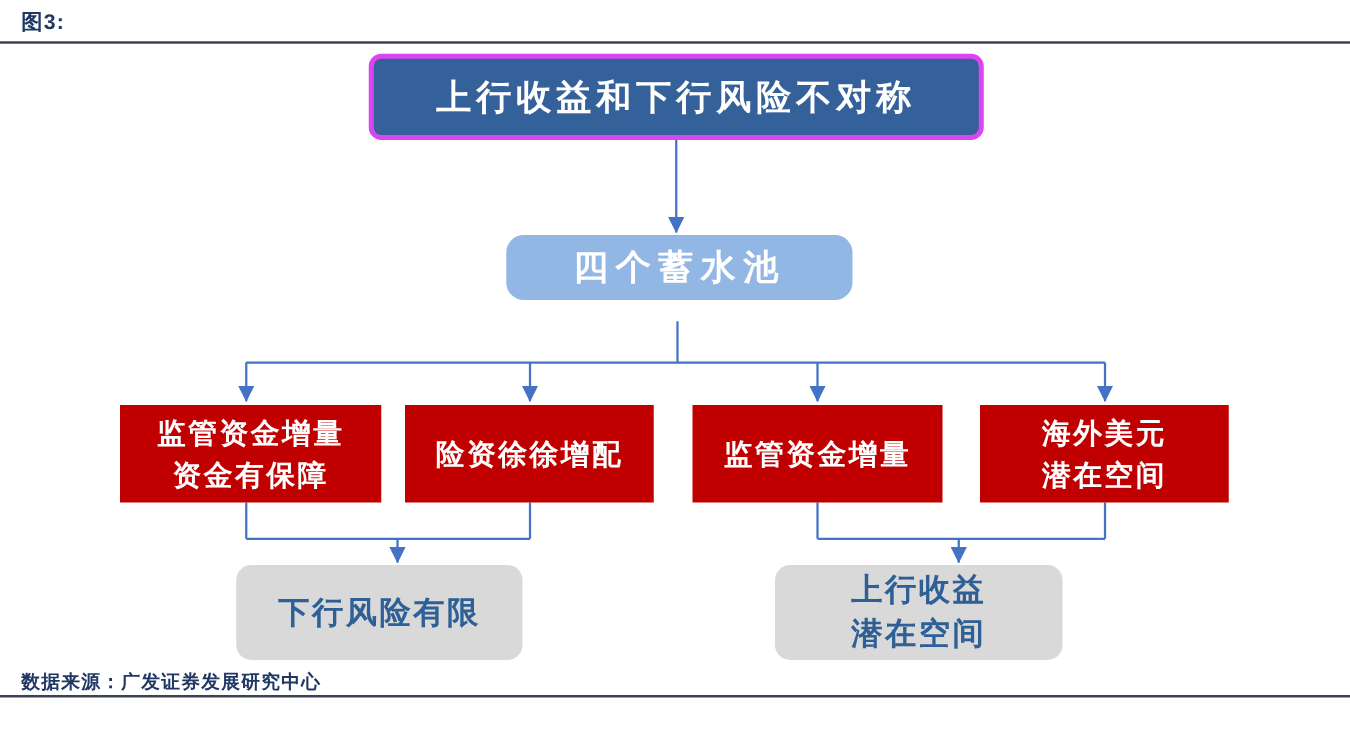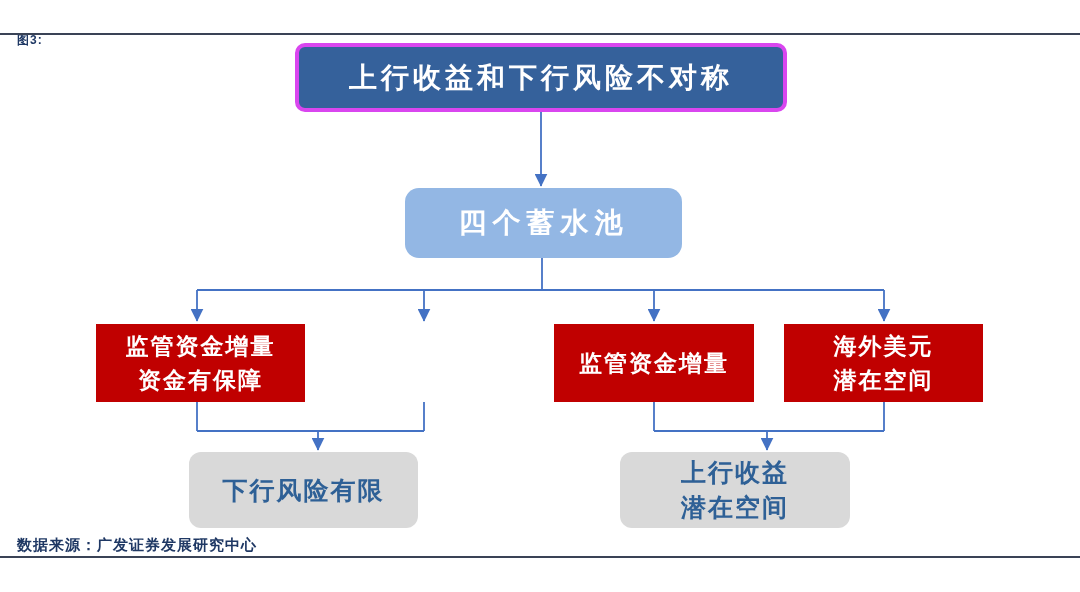--- a/index.html
+++ b/index.html
@@ -8,21 +8,21 @@
     width:1080px;height:592px;
     background:#fff;
     overflow:hidden;
     font-family:"Liberation Sans","DejaVu Sans",sans-serif;
   }
   
   .fig-header{
     position:absolute;left:17px;top:6px;
     display:flex;align-items:baseline;gap:14px;
     color:var(--title-text,#1F3864);
-    font-weight:bold;font-size:12px;letter-spacing:1px;margin-top:26px;
+    font-weight:bold;font-size:17px;letter-spacing:1px;
   }
   .rule{position:absolute;left:0;width:1080px;background:#3A4356;}
   .rule-top{top:33px;height:2px;}
   .rule-bottom{top:556px;height:2px;}
   .source{
     position:absolute;left:17px;top:536px;
     font-size:15px;font-weight:600;letter-spacing:1px;
     color:var(--title-text,#1F3864);
   }
   
@@ -36,21 +36,21 @@
     text-align:center;white-space:pre-line;
     box-sizing:border-box;
   }
   .node-top{
     left:295px;top:43px;width:492px;height:69px;
     background:var(--top-node-bg,#35619B);
     border:4px solid #d946ef;border-radius:10px;
     color:#fff;font-size:28px;font-weight:bold;letter-spacing:4px;
   }
   .node-pool{
-    left:405px;top:188px;width:277px;height:70px;
+    left:405px;top:188px;width:277px;height:52px;
     background:var(--pool-node-bg,#93B7E4);
     border-radius:14px;
     color:#fff;font-size:28px;font-weight:bold;letter-spacing:6px;
   }
   .node-red{
     top:324px;height:78px;
     background:var(--red-node-bg,#C00000);
     color:#fff;font-size:23px;font-weight:600;
     line-height:1.5;letter-spacing:2px;
   }
@@ -105,20 +105,21 @@
     <line x1="654" y1="431" x2="884" y2="431"></line>
     <line x1="767" y1="431" x2="767" y2="450" marker-end="url(#ah)"></line>
   </svg>
 
   <div class="node node-top">上行收益和下行风险不对称</div>
 
   <div class="node node-pool">四个蓄水池</div>
 
   <div class="node node-red r1">监管资金增量
 资金有保障</div>
+  <div class="node node-red r2">险资徐徐增配</div>
   <div class="node node-red r3">监管资金增量</div>
   <div class="node node-red r4">海外美元
 潜在空间</div>
 
   <div class="node node-gray g1">下行风险有限</div>
   <div class="node node-gray g2">上行收益
 潜在空间</div>
 
   <div class="rule rule-bottom"></div>
   <div class="source">数据来源：广发证券发展研究中心</div>

